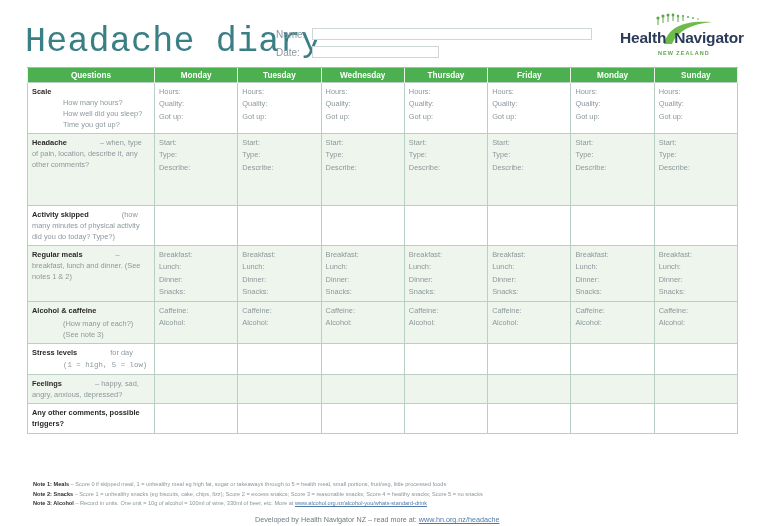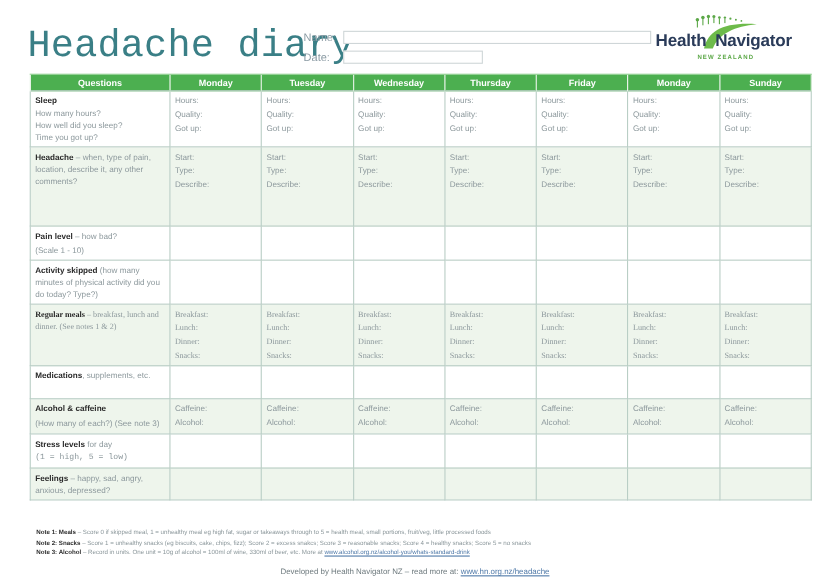--- a/index.html
+++ b/index.html
@@ -1,29 +1,29 @@
 <!DOCTYPE html>
 <html><head>
 <meta charset="utf-8">
 <style>
   html, body { margin:0; padding:0; background:#ffffff; }
   body { width:758px; height:526px; position:relative; overflow:hidden; font-family:"Liberation Sans", sans-serif; color:#555; }
   .title { position:absolute; left:25px; top:22px; font-size:35px; color:#3a7f86; font-family:Liberation Mono, monospace; font-weight:normal; letter-spacing:0.2px; }
   .field-label { position:absolute; font-size:10px; color:#8a9aa3; }
   .field-input { position:absolute; height:12px; border:1px solid #cfd6d8; background:#fff; box-sizing:border-box; }
-  .logo { position:absolute; left:596px; top:10px; width:120px; height:52px;text-align:right; }
+  .logo { position:absolute; left:620px; top:10px; width:120px; height:52px;text-align:right; }
   .logo-text { position:absolute; left:0; top:19px; font-size:15.5px; font-weight:bold; color:#2a3b59; letter-spacing:-0.2px; }
   .logo-text .nav { margin-left:8px; }
   .logo-sub { position:absolute; left:38px; top:40px; font-size:5.5px; color:#5ca848; letter-spacing:1px; font-weight:bold; }
   table.diary { position:absolute; left:27px; top:68px; width:711px; border-collapse:collapse; table-layout:fixed; font-size:7.4px;padding-left:24px; }
   table.diary th { background:#4caf50; color:#fff; font-weight:bold; font-size:8.2px; height:14px; padding:0; border-left:1px solid #e8f3e8; border-right:1px solid #e8f3e8; text-align:center; }
   table.diary td { border:1px solid #b9cec5; vertical-align:top; padding:3px 4px; color:#7d8a8f; line-height:11px; }
   table.diary tr.alt td { background:#eef5ec; }
   .q-bold { color:#2a2a2a; font-weight:bold; }
-  .q-text { color:#8c989c; }
+  .q-text { color:#8c989c;margin-left:31px; }
   .cell-line { display:block; color:#8c989c; line-height:12.3px; }
   .notes { position:absolute; left:33px; top:480px; font-size:5.6px; color:#8a969a; line-height:9.6px; }
   .notes b { color:#2e2e2e; }
   .notes a, .footer a { color:#4f79a8; text-decoration:underline; }
   .footer { position:absolute; left:255px; top:515px; font-size:7.2px; color:#6e7a7e; }
   .green-rule { position:absolute; left:27px; top:67px; width:711px; height:1px; background:#8fd08f; }
 </style>
 </head>
 <body>
 
@@ -81,21 +81,21 @@
       <th>Tuesday</th>
       <th>Wednesday</th>
       <th>Thursday</th>
       <th>Friday</th>
       <th>Monday</th>
       <th>Sunday</th>
     </tr>
   </thead>
   <tbody id="diary-body">
       <tr style="height: 46px;">
-        <td><span class="q-bold">Sleep</span><div class="q-text">How many hours?</div><div class="q-text">How well did you sleep?</div><div class="q-text">Time you got up?</div></td>
+        <td><span class="q-bold">Scale</span><div class="q-text">How many hours?</div><div class="q-text">How well did you sleep?</div><div class="q-text">Time you got up?</div></td>
         <td>
           <span class="cell-line">Hours:</span>
           <span class="cell-line">Quality:</span>
           <span class="cell-line">Got up:</span>
         </td>
         <td>
           <span class="cell-line">Hours:</span>
           <span class="cell-line">Quality:</span>
           <span class="cell-line">Got up:</span>
         </td>
@@ -156,41 +156,31 @@
           <span class="cell-line">Start:</span>
           <span class="cell-line">Type:</span>
           <span class="cell-line">Describe:</span>
         </td>
         <td>
           <span class="cell-line">Start:</span>
           <span class="cell-line">Type:</span>
           <span class="cell-line">Describe:</span>
         </td>
       </tr>
-      <tr style="height: 30px;">
-        <td><span class="q-bold">Pain level</span><span class="q-text"> – how bad?</span><div class="q-text" style="margin-top: 2px;">(Scale 1 - 10)</div></td>
-        <td></td>
-        <td></td>
-        <td></td>
-        <td></td>
-        <td></td>
-        <td></td>
-        <td></td>
-      </tr>
       <tr style="height: 36px;">
         <td><span class="q-bold">Activity skipped</span><span class="q-text"> (how many minutes of physical activity did you do today? Type?)</span></td>
         <td></td>
         <td></td>
         <td></td>
         <td></td>
         <td></td>
         <td></td>
         <td></td>
       </tr>
-      <tr class="alt" style="height: 55px; font-family: Liberation Serif, serif;">
+      <tr class="alt" style="height: 55px;">
         <td><span class="q-bold">Regular meals</span><span class="q-text"> – breakfast, lunch and dinner. (See notes 1 &amp; 2)</span></td>
         <td>
           <span class="cell-line">Breakfast:</span>
           <span class="cell-line">Lunch:</span>
           <span class="cell-line">Dinner:</span>
           <span class="cell-line">Snacks:</span>
         </td>
         <td>
           <span class="cell-line">Breakfast:</span>
           <span class="cell-line">Lunch:</span>
@@ -220,30 +210,20 @@
           <span class="cell-line">Lunch:</span>
           <span class="cell-line">Dinner:</span>
           <span class="cell-line">Snacks:</span>
         </td>
         <td>
           <span class="cell-line">Breakfast:</span>
           <span class="cell-line">Lunch:</span>
           <span class="cell-line">Dinner:</span>
           <span class="cell-line">Snacks:</span>
         </td>
-      </tr>
-      <tr style="height: 30px;">
-        <td><span class="q-bold">Medications</span><span class="q-text">, supplements, etc.</span></td>
-        <td></td>
-        <td></td>
-        <td></td>
-        <td></td>
-        <td></td>
-        <td></td>
-        <td></td>
       </tr>
       <tr class="alt" style="height: 28px;">
         <td><span class="q-bold">Alcohol &amp; caffeine</span><span class="q-text"></span><div class="q-text" style="margin-top: 2px;">(How many of each?) (See note 3)</div></td>
         <td>
           <span class="cell-line">Caffeine:</span>
           <span class="cell-line">Alcohol:</span>
         </td>
         <td>
           <span class="cell-line">Caffeine:</span>
           <span class="cell-line">Alcohol:</span>
@@ -274,20 +254,30 @@
         <td></td>
         <td></td>
         <td></td>
         <td></td>
         <td></td>
         <td></td>
         <td></td>
       </tr>
       <tr class="alt" style="height: 28px;">
         <td><span class="q-bold">Feelings</span><span class="q-text"> – happy, sad, angry, anxious, depressed?</span></td>
+        <td></td>
+        <td></td>
+        <td></td>
+        <td></td>
+        <td></td>
+        <td></td>
+        <td></td>
+      </tr>
+      <tr style="height: 30px;">
+        <td><span class="q-bold">Any other comments, possible triggers?</span><span class="q-text"></span></td>
         <td></td>
         <td></td>
         <td></td>
         <td></td>
         <td></td>
         <td></td>
         <td></td>
       </tr>
     </tbody>
 </table>

